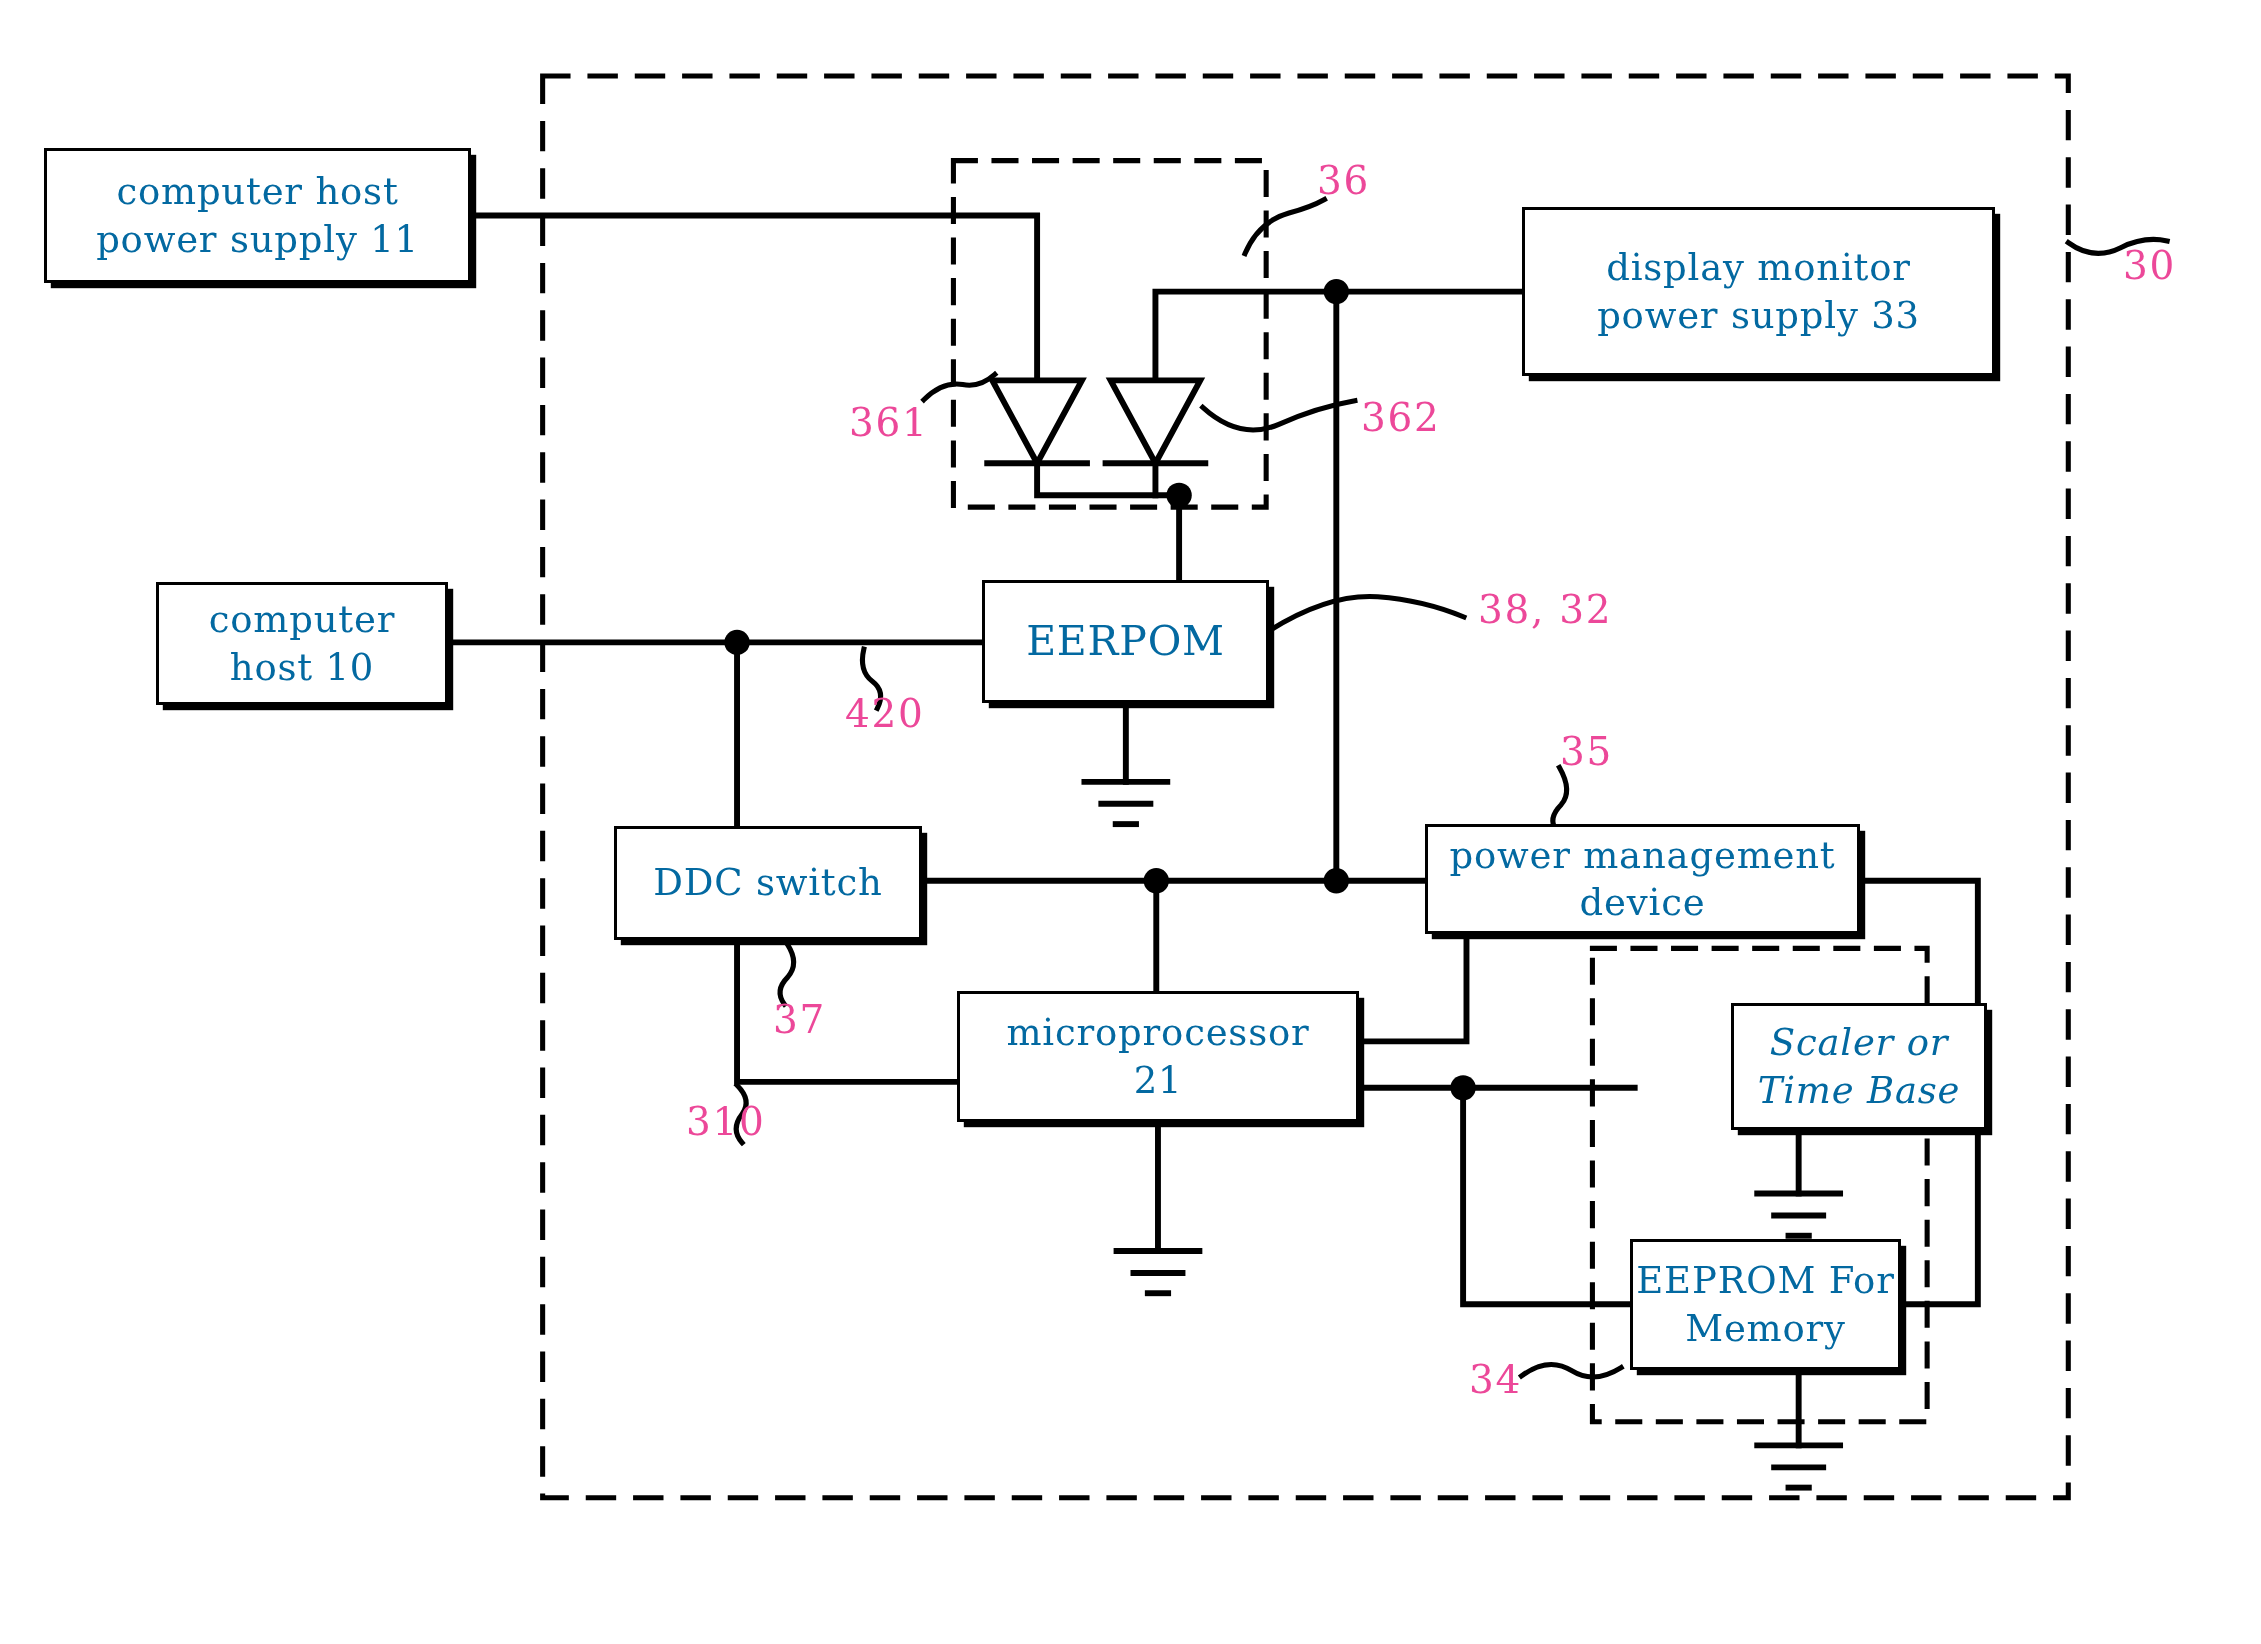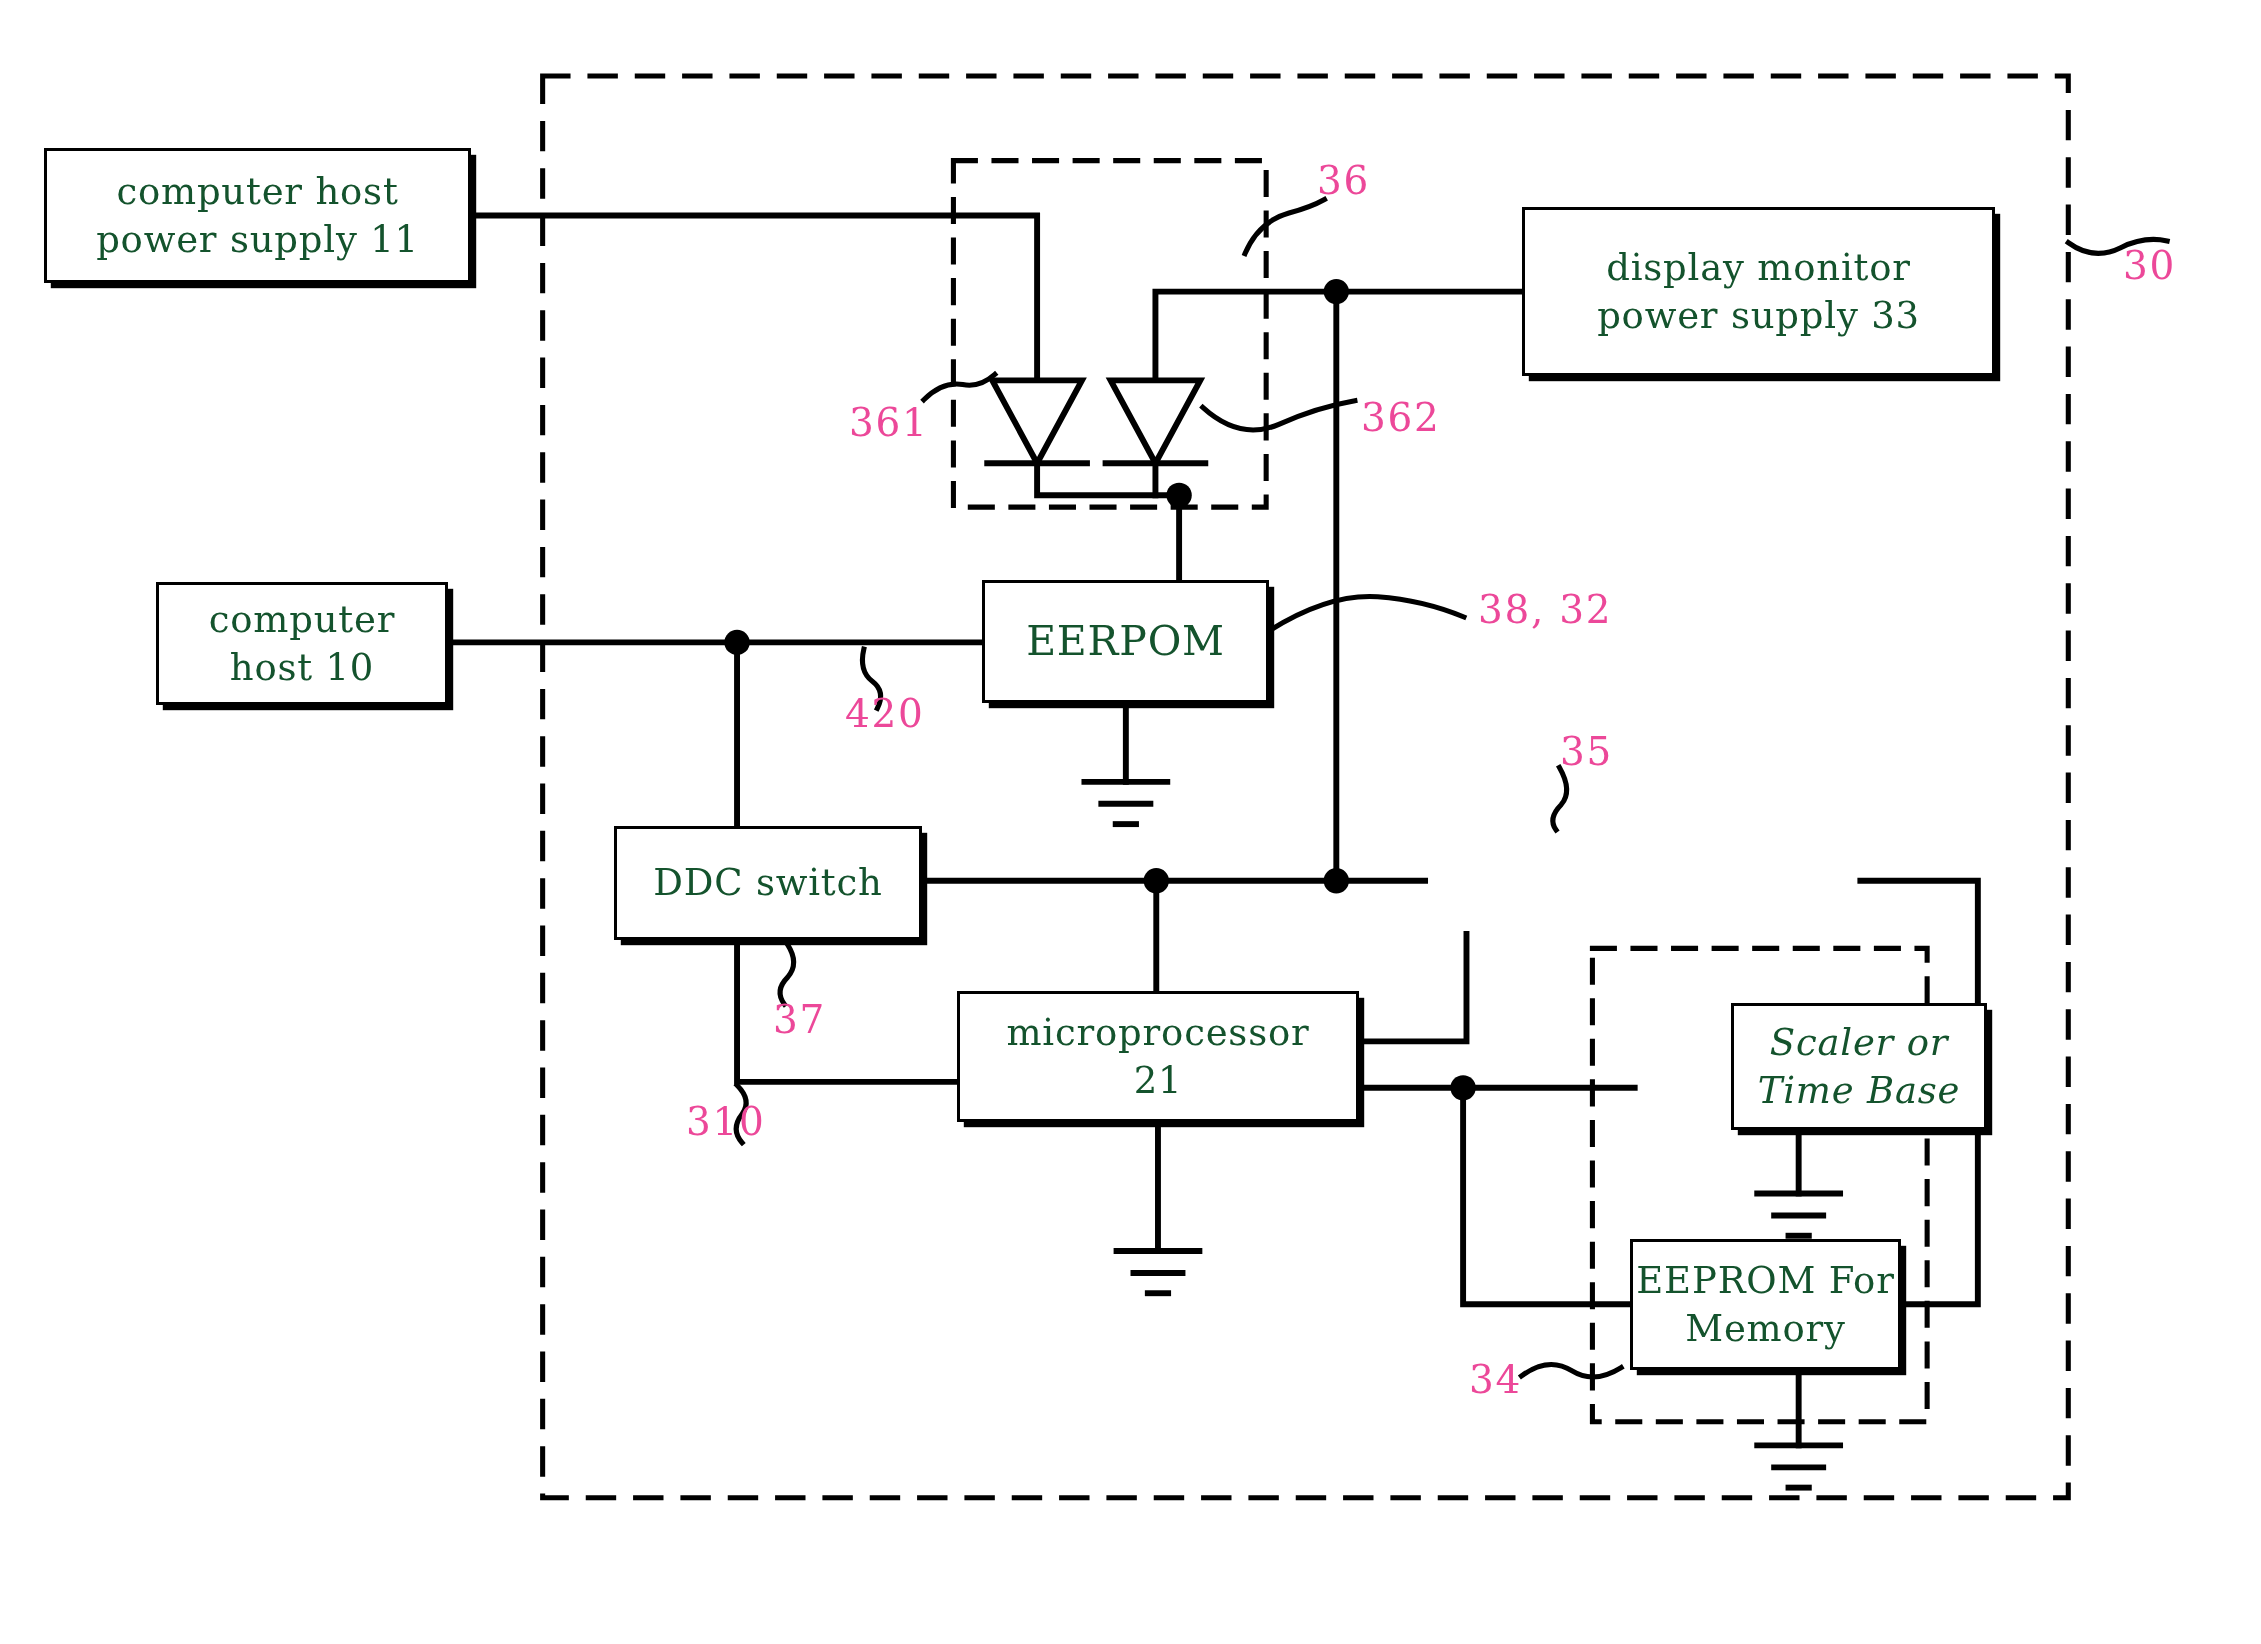--- a/index.html
+++ b/index.html
@@ -14,21 +14,21 @@
     background:#fff;
     box-sizing:border-box;
     display:flex;
     align-items:center;
     justify-content:center;
     text-align:center;
     box-shadow: 6px 6px 0 -0.8px #000;
     font-family:"DejaVu Serif", serif;
     letter-spacing:0.8px;
     line-height:1.28;
-    color:#14532d;
+    color:#0369a1;
   }
   .blk span{display:block;white-space:pre-line;}
 
   .ref{
     position:absolute;
     font-family:"DejaVu Serif", serif;
     font-size:39px;
     color:#ec4899;
     letter-spacing:1.7px;
     white-space:nowrap;
@@ -161,20 +161,24 @@
   </div>
 
   <div class="blk" style="left:614px;top:826px;width:308px;height:114px;font-size:37px;">
     <span>DDC switch</span>
   </div>
 
   <div class="blk" style="left:982px;top:580px;width:287px;height:123px;font-size:41px;">
     <span>EERPOM</span>
   </div>
 
+  <div class="blk" style="left:1425px;top:824px;width:435px;height:110px;font-size:37px;">
+    <span>power management
+device</span>
+  </div>
 
   <div class="blk" style="left:957px;top:991px;width:402px;height:131px;font-size:37px;">
     <span>microprocessor
 21</span>
   </div>
 
   <div class="blk" style="left:1731px;top:1003px;width:256px;height:127px;font-size:37px;font-style:italic;">
     <span>Scaler or
 Time Base</span>
   </div>

